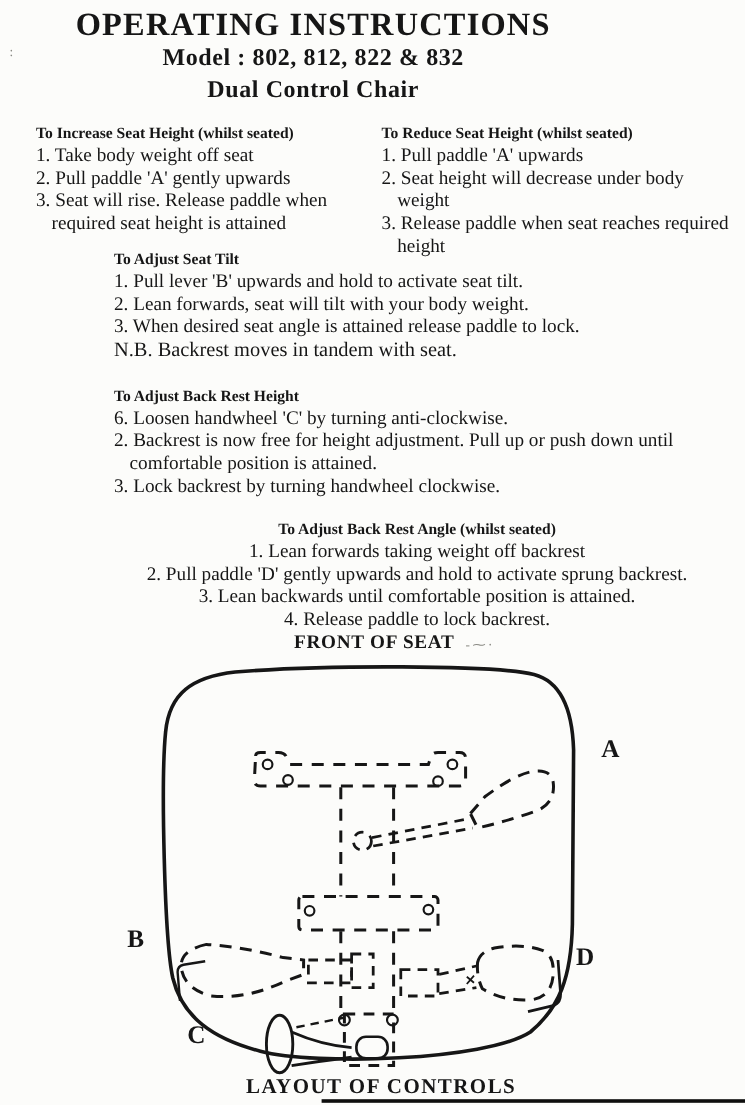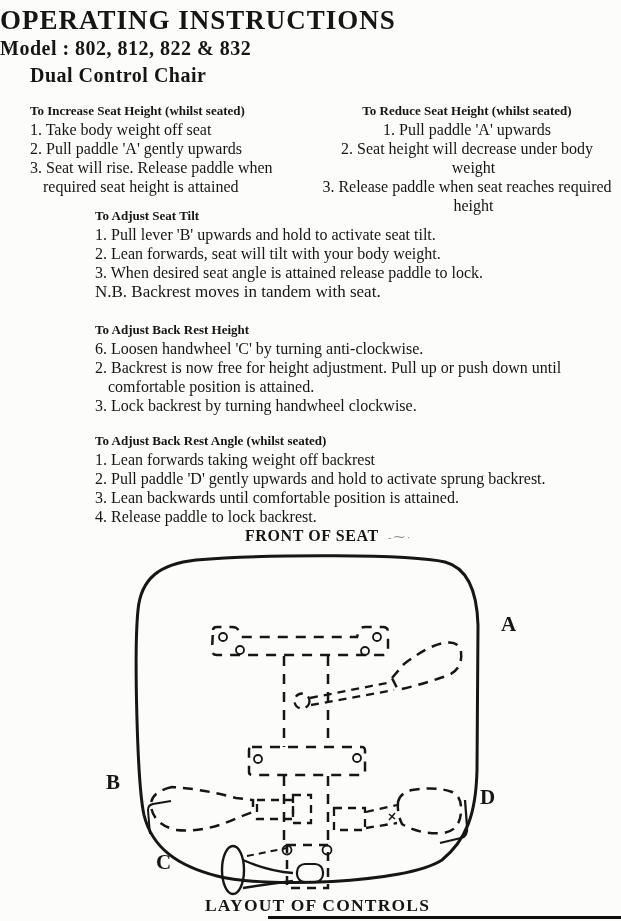--- a/index.html
+++ b/index.html
@@ -3,24 +3,24 @@
 <meta charset="utf-8">
 <style>
   html,body{margin:0;padding:0;}
   body{
     width:621px;height:921px;position:relative;overflow:hidden;
     background:#fcfcfa;
     font-family:"Liberation Serif","DejaVu Serif",serif;
     color:#161616;
   }
   .abs{position:absolute;}
-  .center{left:0;width:522px;text-align:left;}
+  .center{left:0;width:522px;text-align:center;}
   .title{font-size:27px;font-weight:700;letter-spacing:1px;}
   .model{font-size:20px;font-weight:600;letter-spacing:0.5px;}
-  .subtitle{font-size:20px;font-weight:600;letter-spacing:0.5px;padding-left:30px;}
+  .subtitle{font-size:20px;font-weight:600;letter-spacing:0.5px;}
   .col-head,.sec-head{font-size:13px;font-weight:700;line-height:19px;}
   ul.steps{list-style:none;margin:0;padding:0;}
   ul.steps li{
     font-size:16px;line-height:19px;
     padding-left:13px;text-indent:-13px;
   }
   .note{font-size:17px;line-height:19px;}
   .col{line-height:19px;}
   .diag-caption-top{font-size:16px;font-weight:700;letter-spacing:0.6px;}
   .diag-caption-bottom{font-size:17.5px;font-weight:600;letter-spacing:1.2px;text-align:right;}
@@ -40,21 +40,21 @@
 
 <div class="abs col" style="left:30px;top:101px;width:268px;">
   <div class="col-head">To Increase Seat Height (whilst seated)</div>
   <ul class="steps">
     <li>1. Take body weight off seat</li>
     <li>2. Pull paddle 'A' gently upwards</li>
     <li>3. Seat will rise. Release paddle when required seat height is attained</li>
   </ul>
 </div>
 
-<div class="abs col" style="left:318px;top:101px;width:298px;text-align:center;">
+<div class="abs col" style="left:318px;top:101px;width:298px;">
   <div class="col-head">To Reduce Seat Height (whilst seated)</div>
   <ul class="steps">
     <li>1. Pull paddle 'A' upwards</li>
     <li>2. Seat height will decrease under body weight</li>
     <li>3. Release paddle when seat reaches required height</li>
   </ul>
 </div>
 
 <div class="abs" style="left:95px;top:206px;width:480px;">
   <div class="sec-head">To Adjust Seat Tilt</div>
@@ -68,21 +68,21 @@
 
 <div class="abs" style="left:95px;top:320px;width:505px;">
   <div class="sec-head">To Adjust Back Rest Height</div>
   <ul class="steps">
     <li>6. Loosen handwheel 'C' by turning anti-clockwise.</li>
     <li>2. Backrest is now free for height adjustment. Pull up or push down until comfortable position is attained.</li>
     <li>3. Lock backrest by turning handwheel clockwise.</li>
   </ul>
 </div>
 
-<div class="abs" style="left:95px;top:431px;width:505px;">
+<div class="abs" style="left:95px;top:431px;width:505px;text-align:center;">
   <div class="sec-head">To Adjust Back Rest Angle (whilst seated)</div>
   <ul class="steps">
     <li>1. Lean forwards taking weight off backrest</li>
     <li>2. Pull paddle 'D' gently upwards and hold to activate sprung backrest.</li>
     <li>3. Lean backwards until comfortable position is attained.</li>
     <li>4. Release paddle to lock backrest.</li>
   </ul>
 </div>
 
 <div class="abs diag-caption-top" style="left:245px;top:527px;">FRONT OF SEAT</div>

